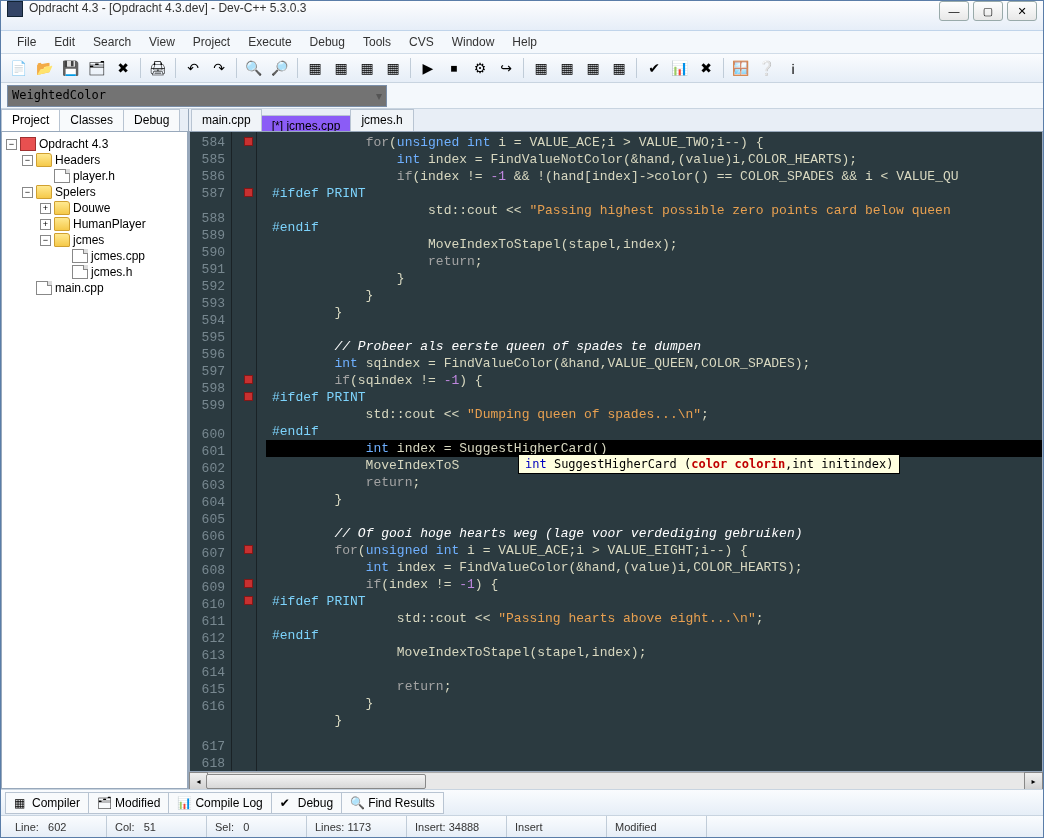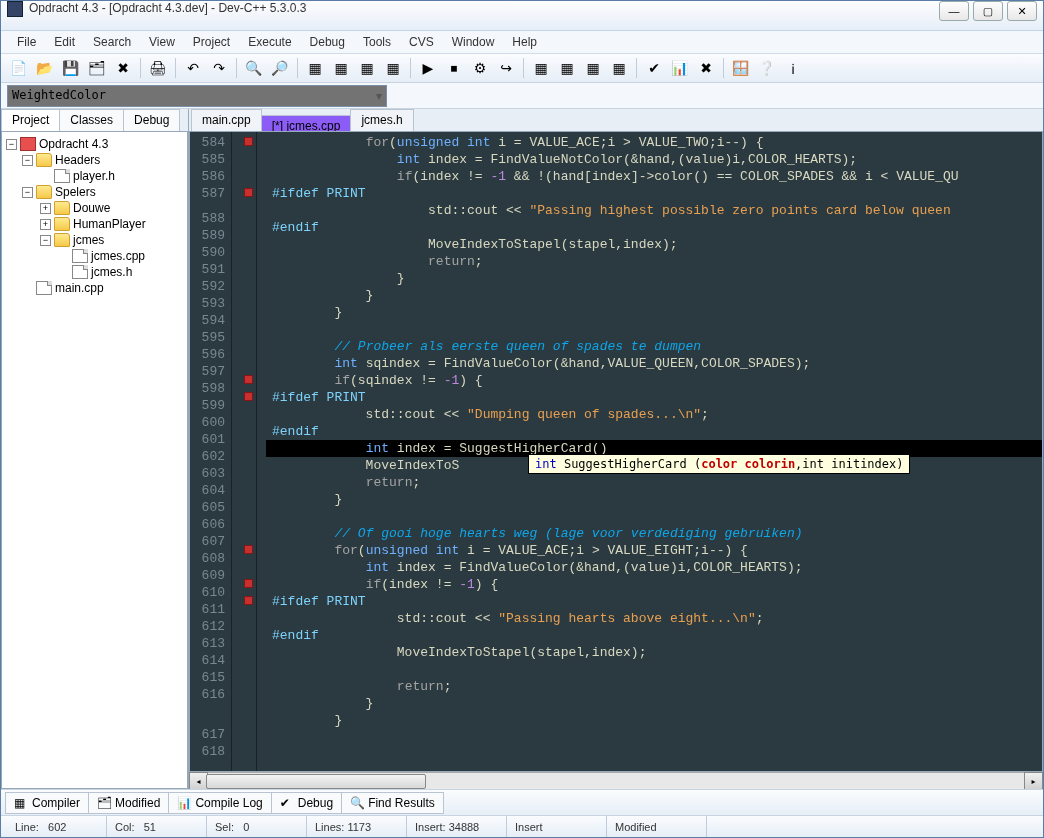--- a/index.html
+++ b/index.html
@@ -54,21 +54,21 @@
 .gutter { width: 42px; background: #2b3a40; color: #788890; text-align: right; padding: 2px 6px 2px 2px; border-right: 1px solid #1a2226; }
 .fold-strip { width: 16px; background: #2b3a40; border-right: 1px solid #1a2226; position: relative; }
 .fold-marker { position: absolute; left: 3px; width: 9px; height: 9px; background: #c83030; border: 1px solid #801818; }
 .code-lines { flex: 1; background: #2b3a40; color: #d8d8c0; padding: 2px 0; overflow: hidden; white-space: pre; }
 .code-line { height: 17px; line-height: 17px; padding-left: 6px; }
 .code-line.current { background: #000; }
 .kw { color: #a3a3a3; }
 .pp { color: #7dd3fc; }
 .ty { color: #6fb0ff; }
 .st { color: #e8a050; }
-.cm { color: #0ea5e9; font-style: italic; }
+.cm { color: #ffffff; font-style: italic; }
 .op { color: #d8d8c0; }
 .nm { color: #c088e0; }
 
 .tooltip-box { position: absolute; background: #ffffe0; border: 1px solid #000; padding: 2px 6px; font-family: "Consolas", monospace; font-size: 12px; z-index: 100; white-space: nowrap; }
 .tooltip-box .tp-kw { color: #0000c0; }
 .tooltip-box .tp-param { color: #c00000; font-weight: bold; }
 
 .hscroll { height: 17px; background: #e8e8e8; border-top: 1px solid #aaa; display: flex; align-items: center; padding: 0 17px; position: relative; }
 .hscroll::before, .hscroll::after { content: "◂"; position: absolute; width: 17px; height: 17px; background: linear-gradient(#f0f0f0,#d0d0d0); border: 1px solid #888; display: flex; align-items: center; justify-content: center; font-size: 8px; }
 .hscroll::before { left: 0; }
@@ -234,21 +234,21 @@
             <div style="height: 17px; line-height: 17px;">590</div>
             <div style="height: 17px; line-height: 17px;">591</div>
             <div style="height: 17px; line-height: 17px;">592</div>
             <div style="height: 17px; line-height: 17px;">593</div>
             <div style="height: 17px; line-height: 17px;">594</div>
             <div style="height: 17px; line-height: 17px;">595</div>
             <div style="height: 17px; line-height: 17px;">596</div>
             <div style="height: 17px; line-height: 17px;">597</div>
             <div style="height: 17px; line-height: 17px;">598</div>
             <div style="height: 17px; line-height: 17px;">599</div>
-            <div style="height: 17px; line-height: 17px;">600</div>
+            <div style="height: 17px; line-height: 17px; margin-top: 12px;">600</div>
             <div style="height: 17px; line-height: 17px;">601</div>
             <div style="height: 17px; line-height: 17px;">602</div>
             <div style="height: 17px; line-height: 17px;">603</div>
             <div style="height: 17px; line-height: 17px;">604</div>
             <div style="height: 17px; line-height: 17px;">605</div>
             <div style="height: 17px; line-height: 17px;">606</div>
             <div style="height: 17px; line-height: 17px;">607</div>
             <div style="height: 17px; line-height: 17px;">608</div>
             <div style="height: 17px; line-height: 17px;">609</div>
             <div style="height: 17px; line-height: 17px;">610</div>
@@ -265,21 +265,21 @@
             <div class="fold-marker" style="top: 5px;"></div>
             <div class="fold-marker" style="top: 56px;"></div>
             <div class="fold-marker" style="top: 243px;"></div>
             <div class="fold-marker" style="top: 260px;"></div>
             <div class="fold-marker" style="top: 413px;"></div>
             <div class="fold-marker" style="top: 447px;"></div>
             <div class="fold-marker" style="top: 464px;"></div>
           </div>
         <div class="code-lines" id="code-lines"><div class="code-line"><span>            </span><span class="kw">for</span><span class="op">(</span><span class="ty">unsigned int</span><span> i = VALUE_ACE;i &gt; VALUE_TWO;i--) {</span></div><div class="code-line"><span>                </span><span class="ty">int</span><span> index = FindValueNotColor(&amp;hand,(value)i,COLOR_HEARTS);</span></div><div class="code-line"><span>                </span><span class="kw">if</span><span>(index != </span><span class="nm">-1</span><span> &amp;&amp; !(hand[index]-&gt;color() == COLOR_SPADES &amp;&amp; i &lt; VALUE_QU</span></div><div class="code-line"><span class="pp">#ifdef PRINT</span></div><div class="code-line"><span>                    std::cout &lt;&lt; </span><span class="st">"Passing highest possible zero points card below queen </span></div><div class="code-line"><span class="pp">#endif</span></div><div class="code-line"><span>                    MoveIndexToStapel(stapel,index);</span></div><div class="code-line"><span>                    </span><span class="kw">return</span><span>;</span></div><div class="code-line"><span>                }</span></div><div class="code-line"><span>            }</span></div><div class="code-line"><span>        }</span></div><div class="code-line"><span></span></div><div class="code-line"><span>        </span><span class="cm">// Probeer als eerste queen of spades te dumpen</span></div><div class="code-line"><span>        </span><span class="ty">int</span><span> sqindex = FindValueColor(&amp;hand,VALUE_QUEEN,COLOR_SPADES);</span></div><div class="code-line"><span>        </span><span class="kw">if</span><span>(sqindex != </span><span class="nm">-1</span><span>) {</span></div><div class="code-line"><span class="pp">#ifdef PRINT</span></div><div class="code-line"><span>            std::cout &lt;&lt; </span><span class="st">"Dumping queen of spades...\n"</span><span>;</span></div><div class="code-line"><span class="pp">#endif</span></div><div class="code-line current"><span>            </span><span class="ty">int</span><span> index = SuggestHigherCard()</span></div><div class="code-line"><span>            MoveIndexToS</span></div><div class="code-line"><span>            </span><span class="kw">return</span><span>;</span></div><div class="code-line"><span>        }</span></div><div class="code-line"><span></span></div><div class="code-line"><span>        </span><span class="cm">// Of gooi hoge hearts weg (lage voor verdediging gebruiken)</span></div><div class="code-line"><span>        </span><span class="kw">for</span><span class="op">(</span><span class="ty">unsigned int</span><span> i = VALUE_ACE;i &gt; VALUE_EIGHT;i--) {</span></div><div class="code-line"><span>            </span><span class="ty">int</span><span> index = FindValueColor(&amp;hand,(value)i,COLOR_HEARTS);</span></div><div class="code-line"><span>            </span><span class="kw">if</span><span>(index != </span><span class="nm">-1</span><span>) {</span></div><div class="code-line"><span class="pp">#ifdef PRINT</span></div><div class="code-line"><span>                std::cout &lt;&lt; </span><span class="st">"Passing hearts above eight...\n"</span><span>;</span></div><div class="code-line"><span class="pp">#endif</span></div><div class="code-line"><span>                MoveIndexToStapel(stapel,index);</span></div><div class="code-line"><span></span></div><div class="code-line"><span>                </span><span class="kw">return</span><span>;</span></div><div class="code-line"><span>            }</span></div><div class="code-line"><span>        }</span></div></div>
 
-        <div class="tooltip-box" style="left:338px; top:322px;">
+        <div class="tooltip-box" style="left:328px; top:322px;">
           <span class="tp-kw">int </span><span>SuggestHigherCard</span><span> (</span><span class="tp-param">color colorin</span><span>,int initindex)</span>
         </div>
       </div>
       <div class="hscroll">
           <div class="thumb"></div>
         </div>
     </div>
 
   </div>
 

